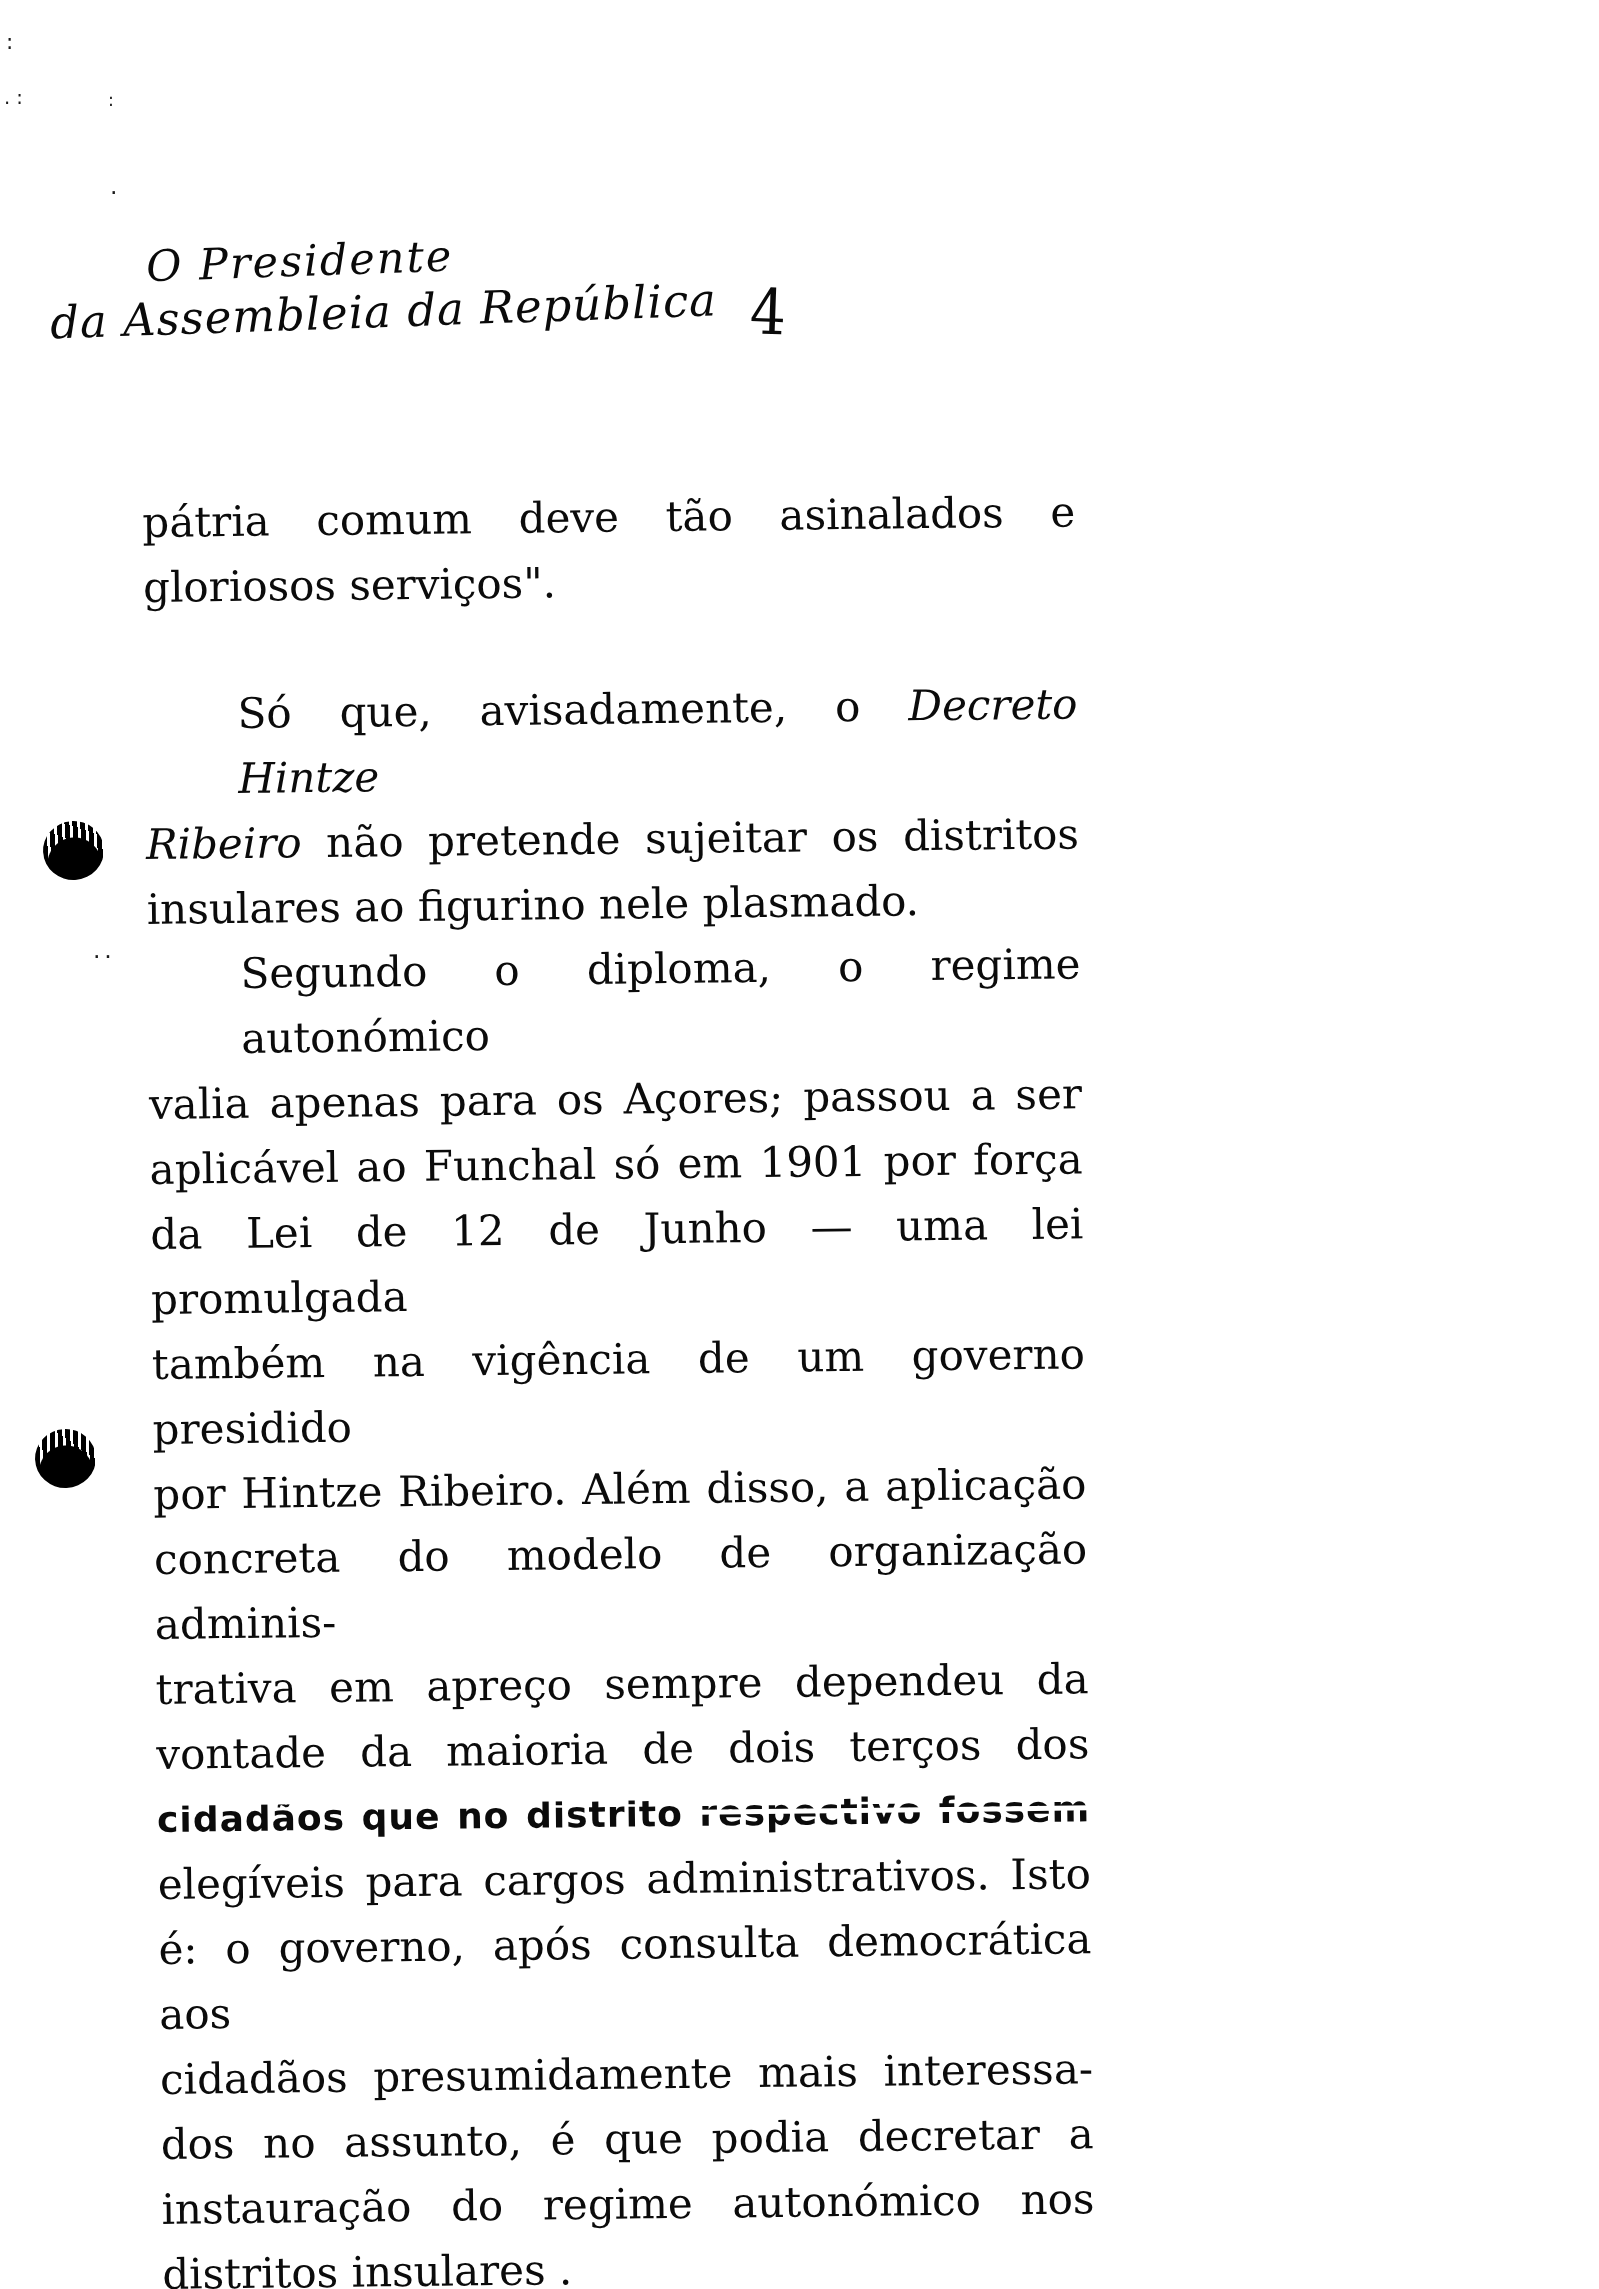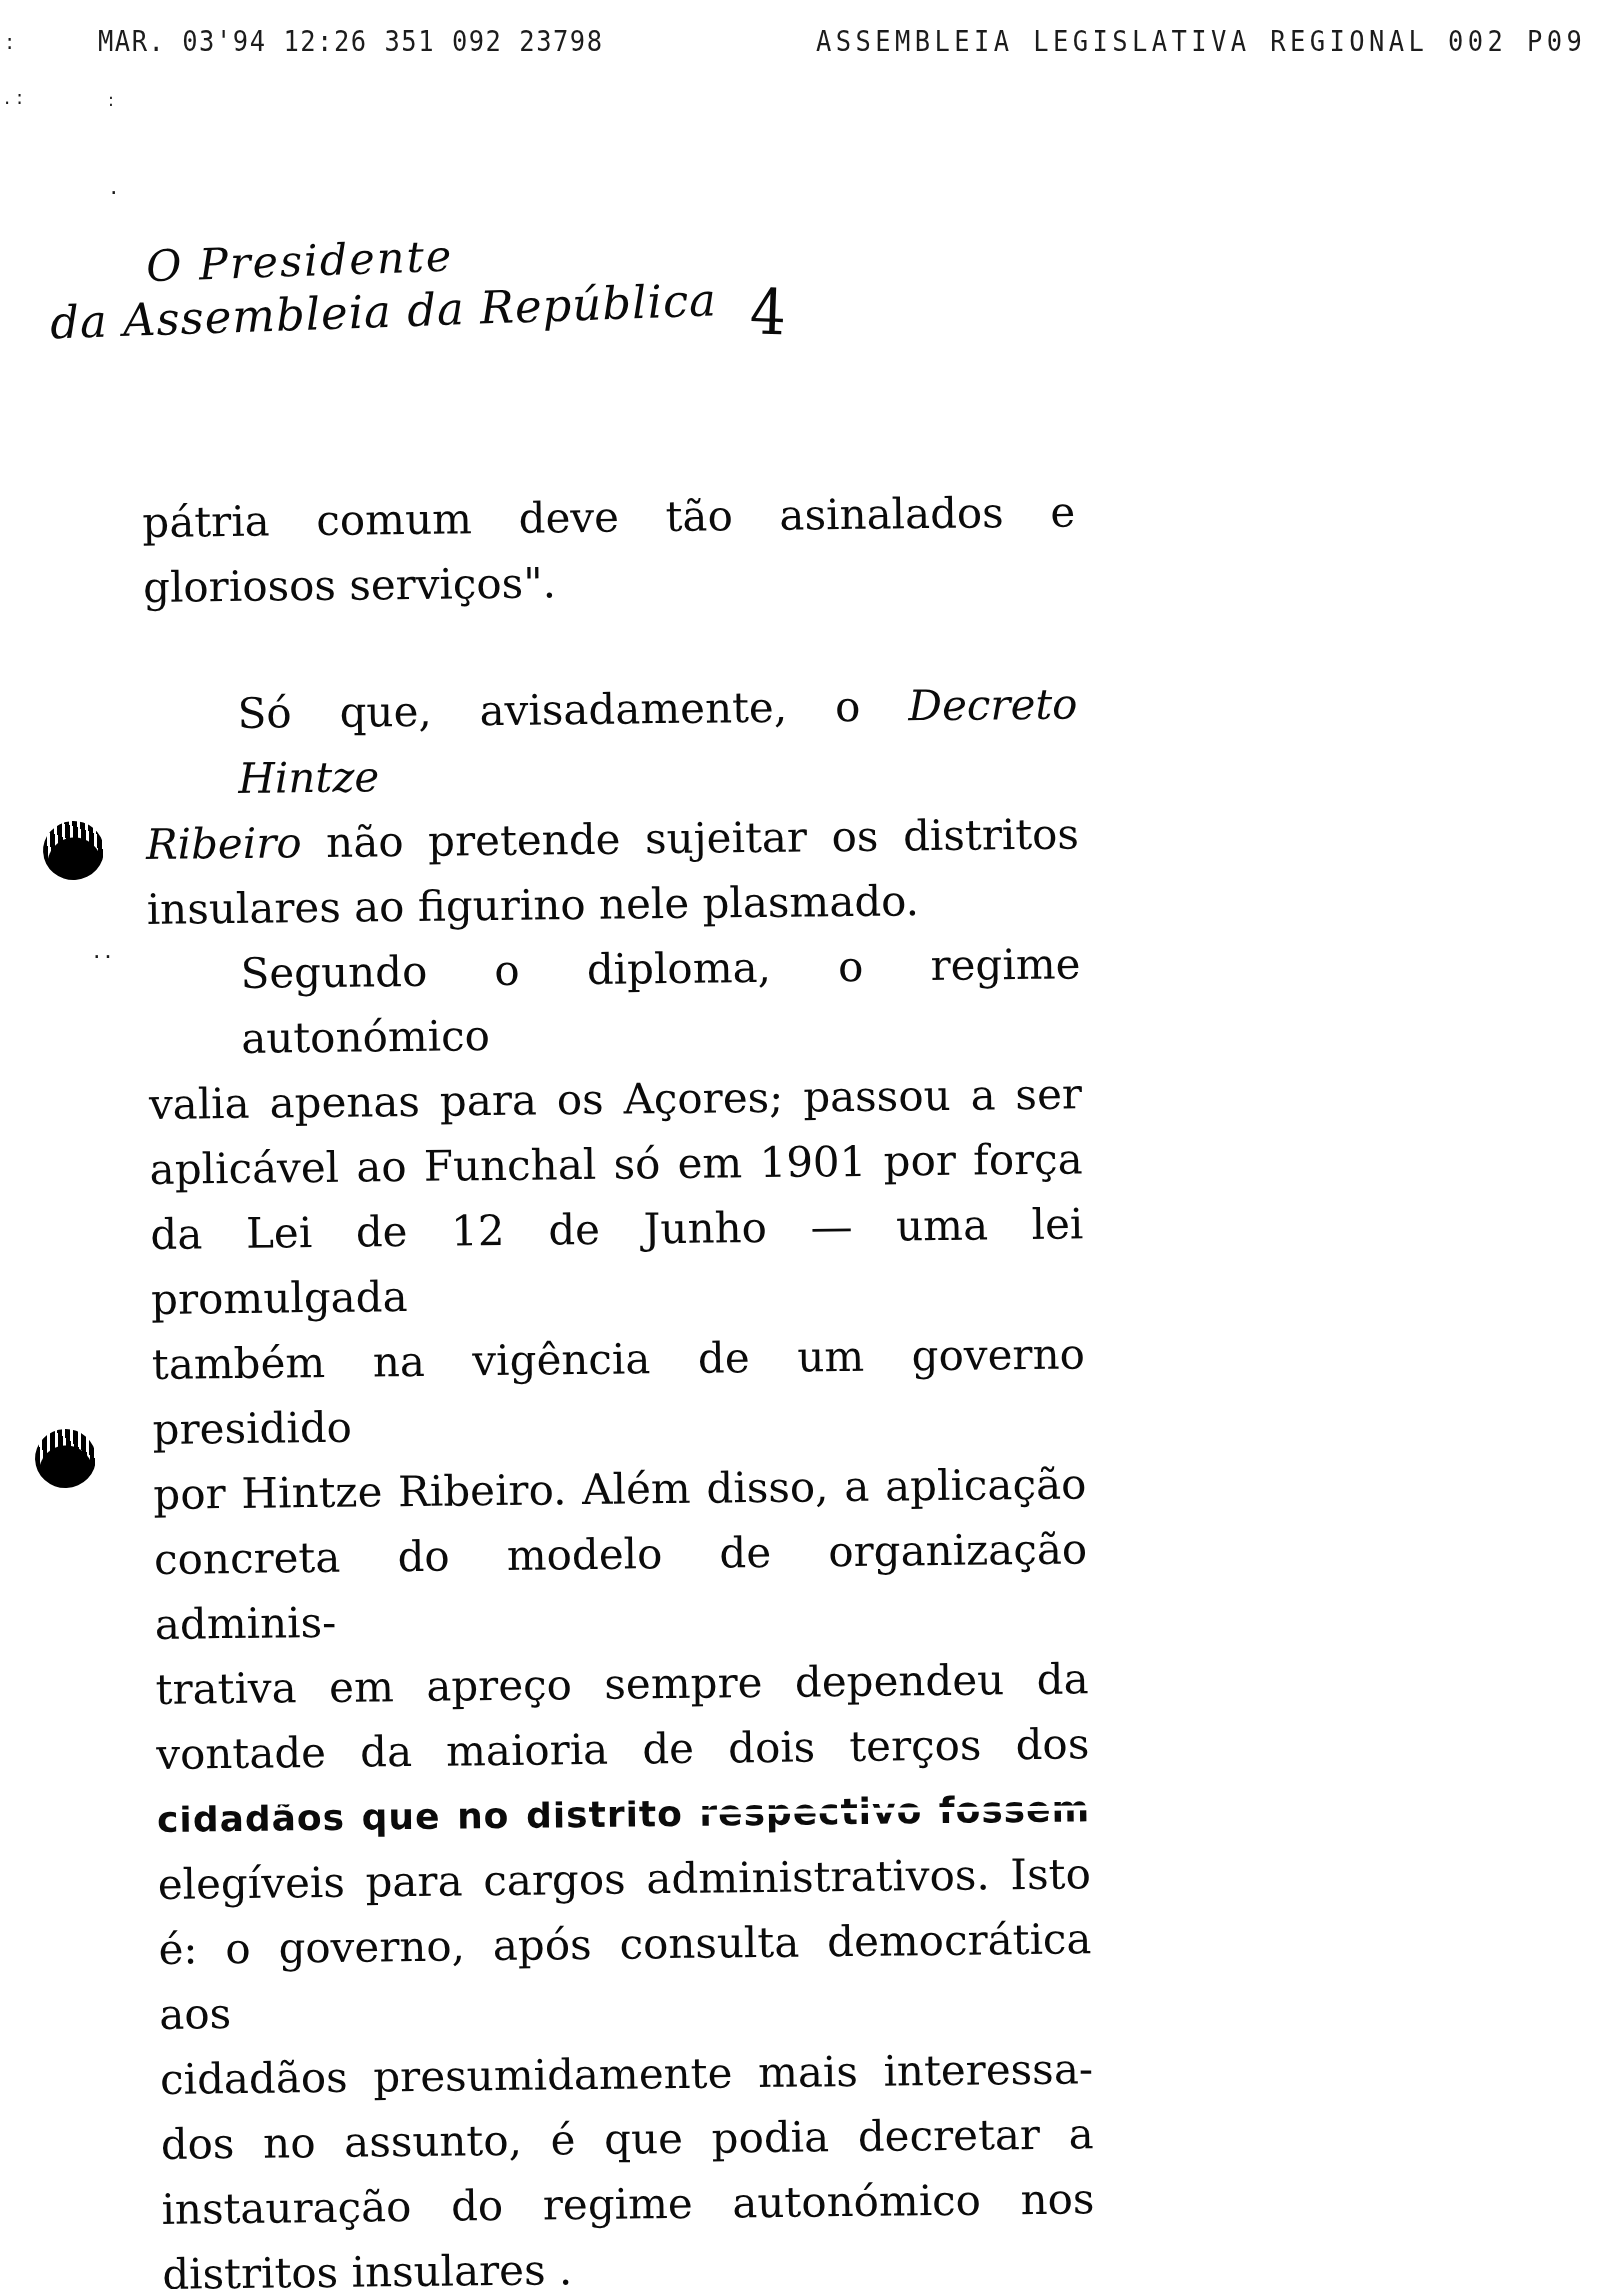--- a/index.html
+++ b/index.html
@@ -131,24 +131,20 @@
     left: 58%; top: 29px;
     width: 44%; height: 4.9px;
     background: #fff;
   }
 </style>
 </head>
 <body>
 
 <div class="page">
 
-  <div class="fax-header">
-    <span class="fax-left">MAR. 03'94 12:26 351 092 23798</span>
-    <span class="fax-right">ASSEMBLEIA LEGISLATIVA REGIONAL 002 P09</span>
-  </div>
 
   <span class="speck s1">:</span>
   <span class="speck s2">. :</span>
   <span class="speck s3">:</span>
   <span class="speck s4">.</span>
   <span class="speck s5">..</span>
 
   <div class="letterhead">
     <div class="lh1">O Presidente</div>
     <div class="lh2">da Assembleia da República</div>

